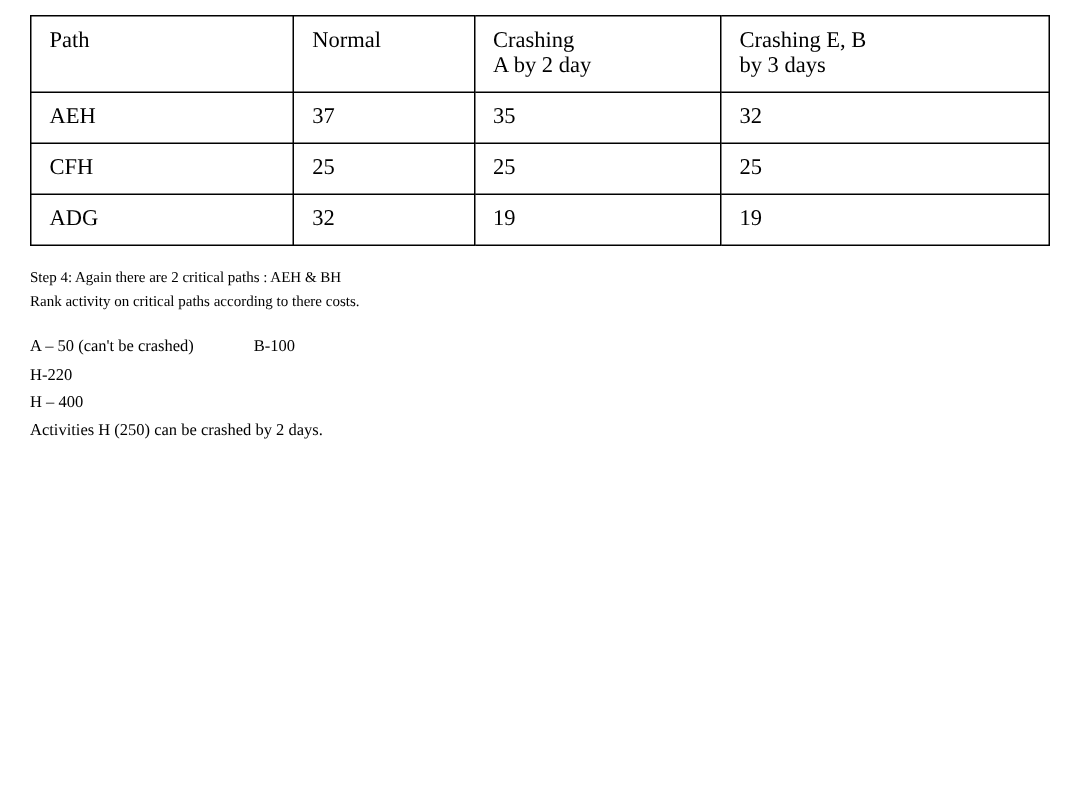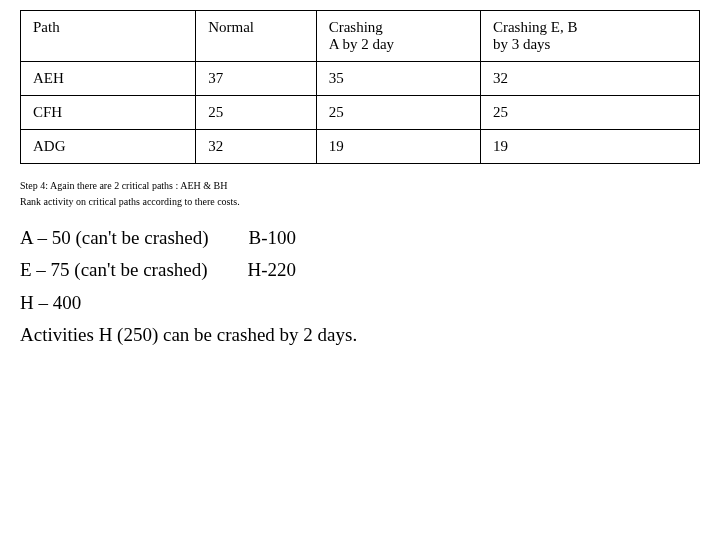--- a/index.html
+++ b/index.html
@@ -44,21 +44,21 @@
     .col-crash2 { width: 150px; }
     .col-crash3 { width: 200px; }
 
     .step-text {
       font-size: 10px;
       line-height: 1.6;
       margin-bottom: 12px;
     }
 
     .details-section {
-      font-size: 19px;
+      font-size: 11px;
       line-height: 1.7;
     }
 
     .details-row {
       display: flex;
       gap: 40px;
     }
   </style>
 </head>
 <body>
@@ -98,18 +98,17 @@
   <div>Step 4: Again there are 2 critical paths : AEH &amp; BH</div>
   <div>Rank activity on critical paths according to there costs.</div>
 </div>
 
 <div class="details-section">
   <div class="details-row">
     <span>A – 50  (can't be crashed)</span>
     <span>B-100</span>
   </div>
   <div class="details-row">
-    <span>E – 75  (can't be crashed)</span>
     <span>H-220</span>
   </div>
   <div>H – 400</div>
   <div>Activities H (250) can be crashed by 2 days.</div>
 </div>
 
 </body></html>

